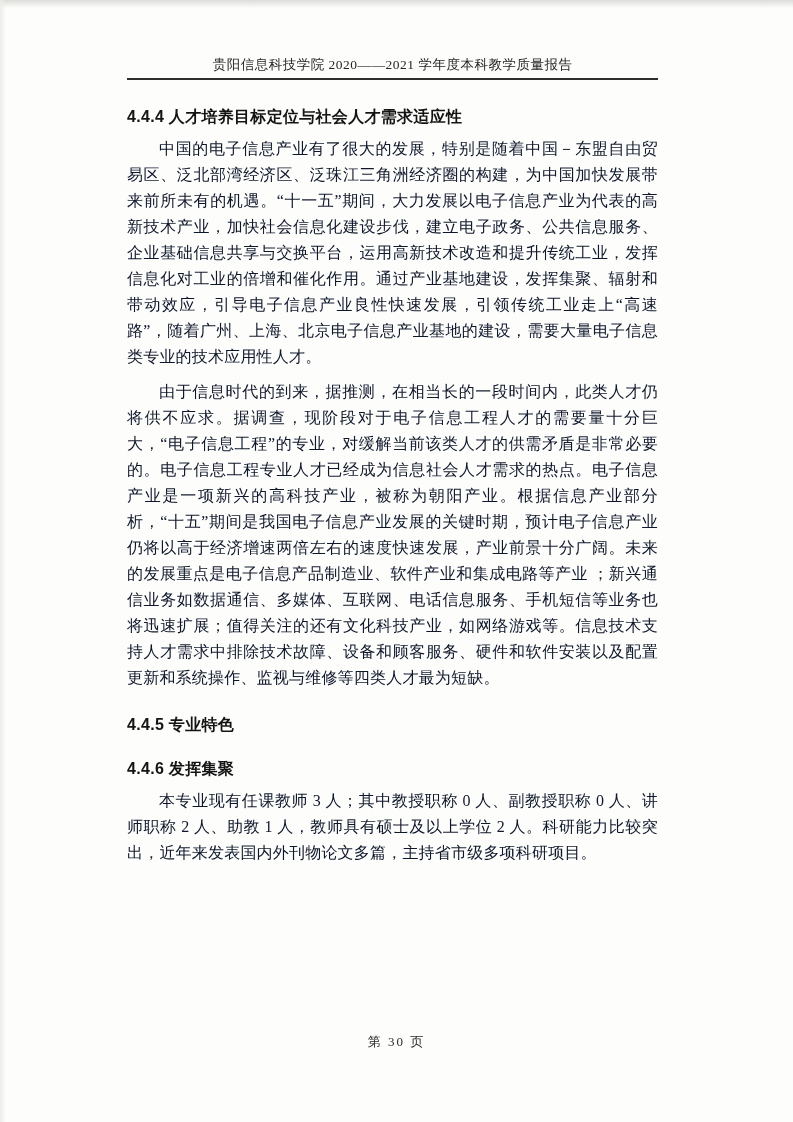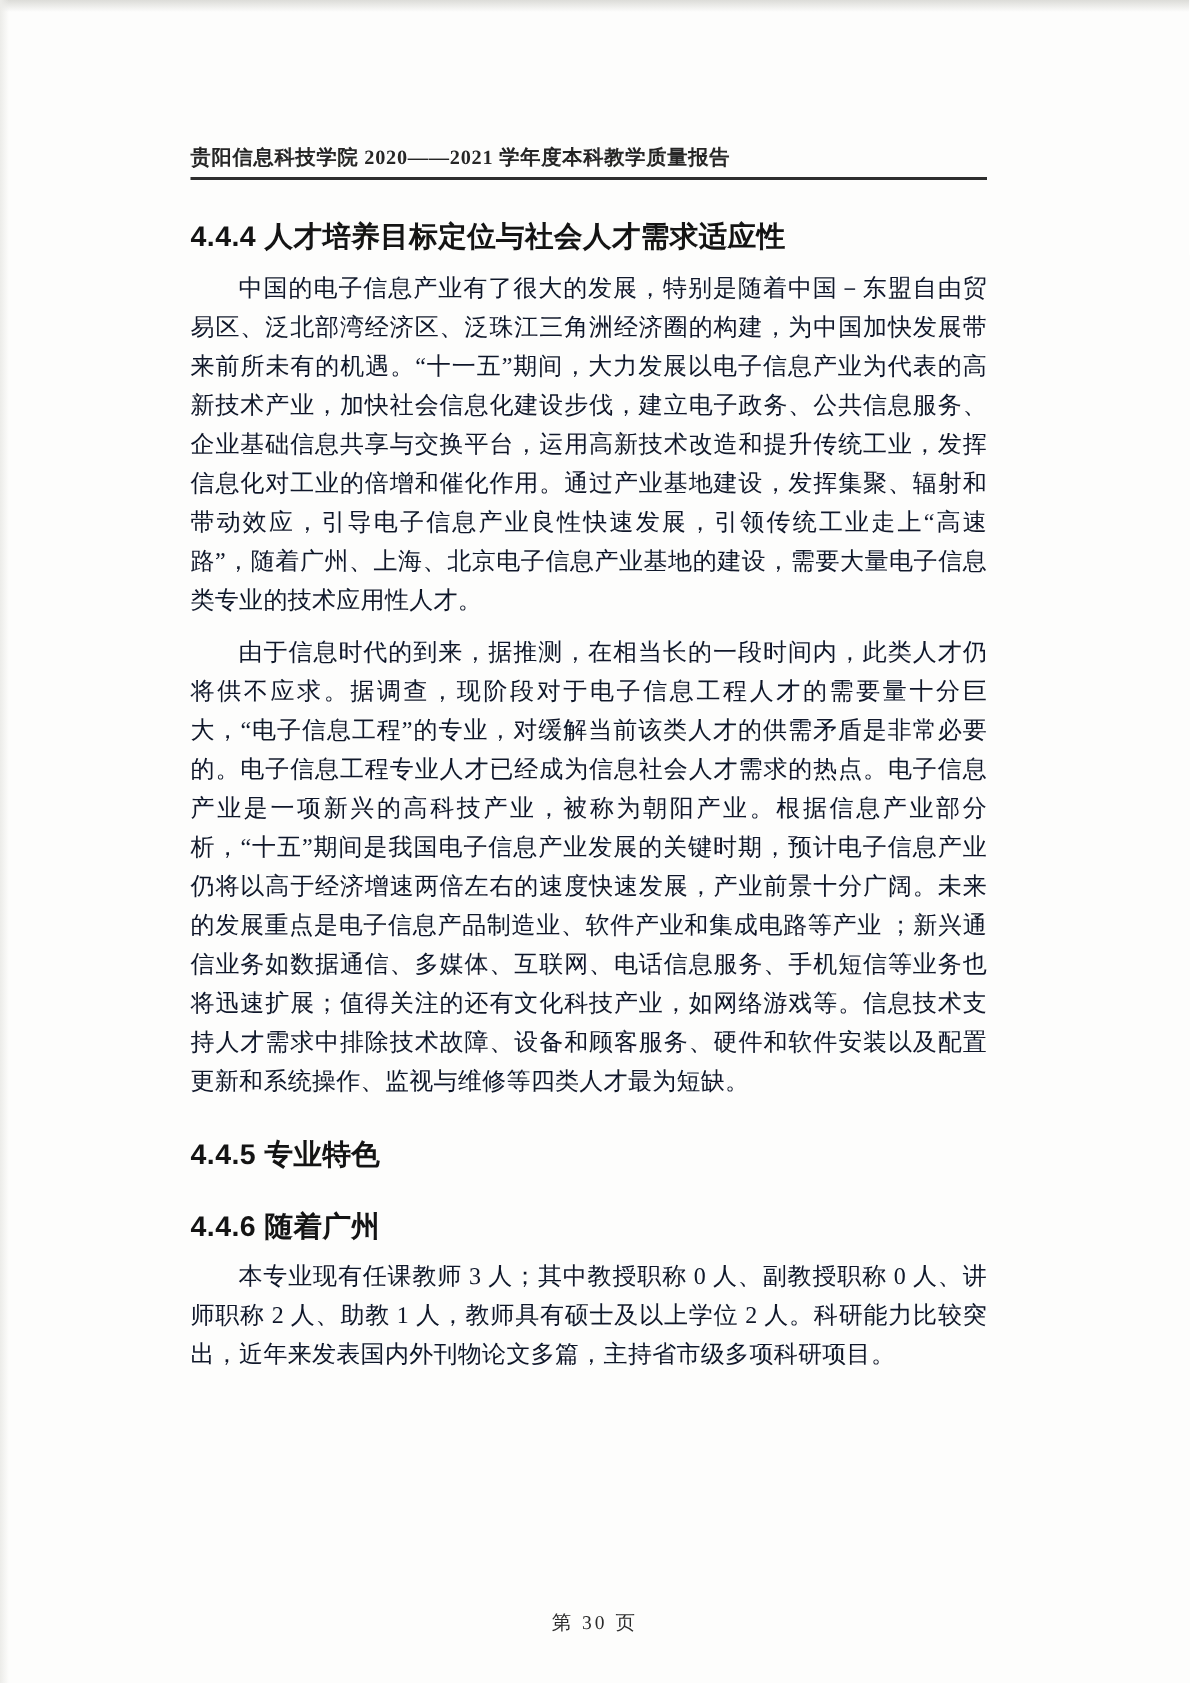--- a/index.html
+++ b/index.html
@@ -33,32 +33,33 @@
     background: linear-gradient(to right, #ecece9, rgba(255,255,255,0));
     pointer-events: none;
   }
   .content {
     position: absolute;
     left: 127px;
     width: 531px;
     top: 0;
   }
   .running-head {
-    margin-top: 96px;
+    margin-top: 56px;
     padding-bottom: 4px;
     border-bottom: 2px solid #2e2e2e;
+    text-align: center;
     font-size: 13.5px;
-    font-weight: bold;
+    font-weight: normal;
     letter-spacing: 0.5px;
     color: #262626;
     white-space: nowrap;
   }
   h2.sec-heading {
     font-family: "Liberation Sans", "DejaVu Sans", sans-serif;
-    font-size: 19px;
+    font-size: 16px;
     font-weight: bold;
     color: #141414;
     margin: 0;
     margin-top: 24px;
     margin-bottom: 4px;
     line-height: 1.25;
     letter-spacing: 0.3px;
   }
   h2.sec-heading:first-of-type {
     margin-top: 27px;
@@ -67,21 +68,21 @@
     margin: 9px 0;
     font-size: 16px;
     line-height: 26px;
     text-align: justify;
     text-indent: 2em;
     color: #0f172a;
     letter-spacing: 0.2px;
   }
   .page-footer {
     position: absolute;
-    top: 1073px;
+    top: 1033px;
     left: 0;
     width: 100%;
     text-align: center;
     font-size: 13px;
     color: #2a2a2a;
     letter-spacing: 2px;
   }
 </style>
 </head>
 <body>
@@ -90,21 +91,21 @@
   <div class="content">
 
     <div class="running-head">贵阳信息科技学院 2020——2021 学年度本科教学质量报告</div>
 
     <h2 class="sec-heading">4.4.4 人才培养目标定位与社会人才需求适应性</h2>
     <p class="body-para">中国的电子信息产业有了很大的发展，特别是随着中国－东盟自由贸易区、泛北部湾经济区、泛珠江三角洲经济圈的构建，为中国加快发展带来前所未有的机遇。“十一五”期间，大力发展以电子信息产业为代表的高新技术产业，加快社会信息化建设步伐，建立电子政务、公共信息服务、企业基础信息共享与交换平台，运用高新技术改造和提升传统工业，发挥信息化对工业的倍增和催化作用。通过产业基地建设，发挥集聚、辐射和带动效应，引导电子信息产业良性快速发展，引领传统工业走上“高速路”，随着广州、上海、北京电子信息产业基地的建设，需要大量电子信息类专业的技术应用性人才。</p>
     <p class="body-para">由于信息时代的到来，据推测，在相当长的一段时间内，此类人才仍将供不应求。据调查，现阶段对于电子信息工程人才的需要量十分巨大，“电子信息工程”的专业，对缓解当前该类人才的供需矛盾是非常必要的。电子信息工程专业人才已经成为信息社会人才需求的热点。电子信息产业是一项新兴的高科技产业，被称为朝阳产业。根据信息产业部分析，“十五”期间是我国电子信息产业发展的关键时期，预计电子信息产业仍将以高于经济增速两倍左右的速度快速发展，产业前景十分广阔。未来的发展重点是电子信息产品制造业、软件产业和集成电路等产业 ；新兴通信业务如数据通信、多媒体、互联网、电话信息服务、手机短信等业务也将迅速扩展；值得关注的还有文化科技产业，如网络游戏等。信息技术支持人才需求中排除技术故障、设备和顾客服务、硬件和软件安装以及配置更新和系统操作、监视与维修等四类人才最为短缺。</p>
 
     <h2 class="sec-heading">4.4.5 专业特色</h2>
 
-    <h2 class="sec-heading">4.4.6 随着广州</h2>
+    <h2 class="sec-heading">4.4.6 发挥集聚</h2>
     <p class="body-para">本专业现有任课教师 3 人；其中教授职称 0 人、副教授职称 0 人、讲师职称 2 人、助教 1 人，教师具有硕士及以上学位 2 人。科研能力比较突出，近年来发表国内外刊物论文多篇，主持省市级多项科研项目。</p>
 
   </div>
 
   <div class="page-footer">
     <span>第 30 页</span>
   </div>
 </div>
 
 </body></html>

